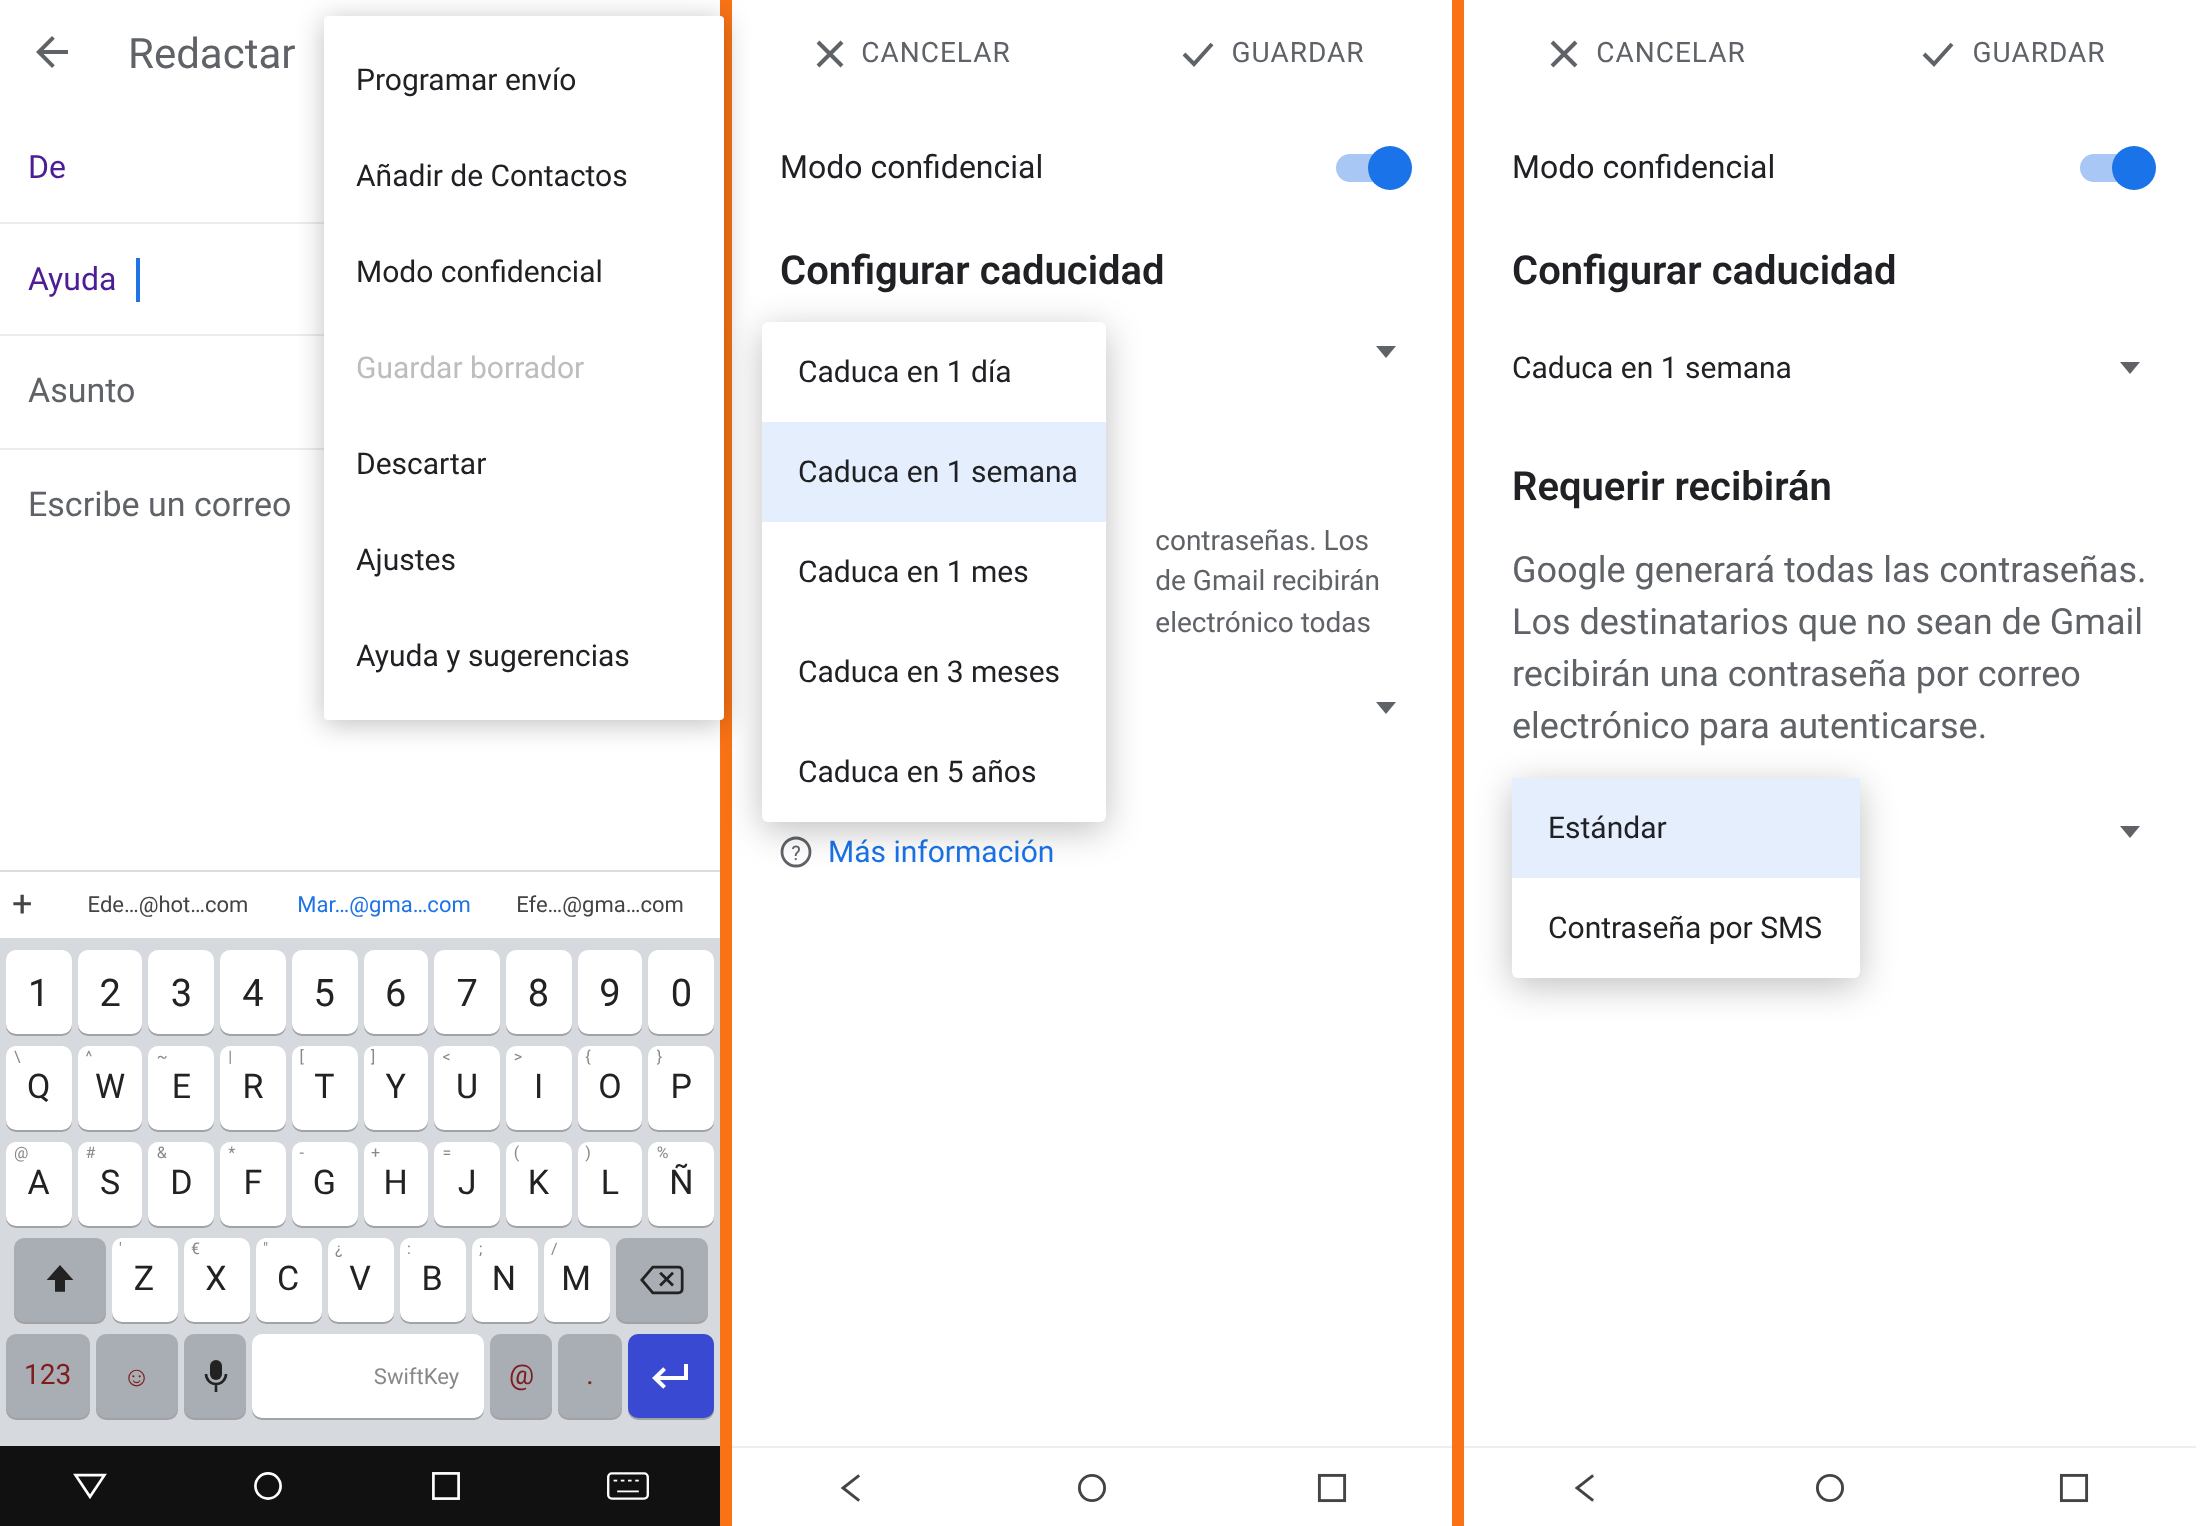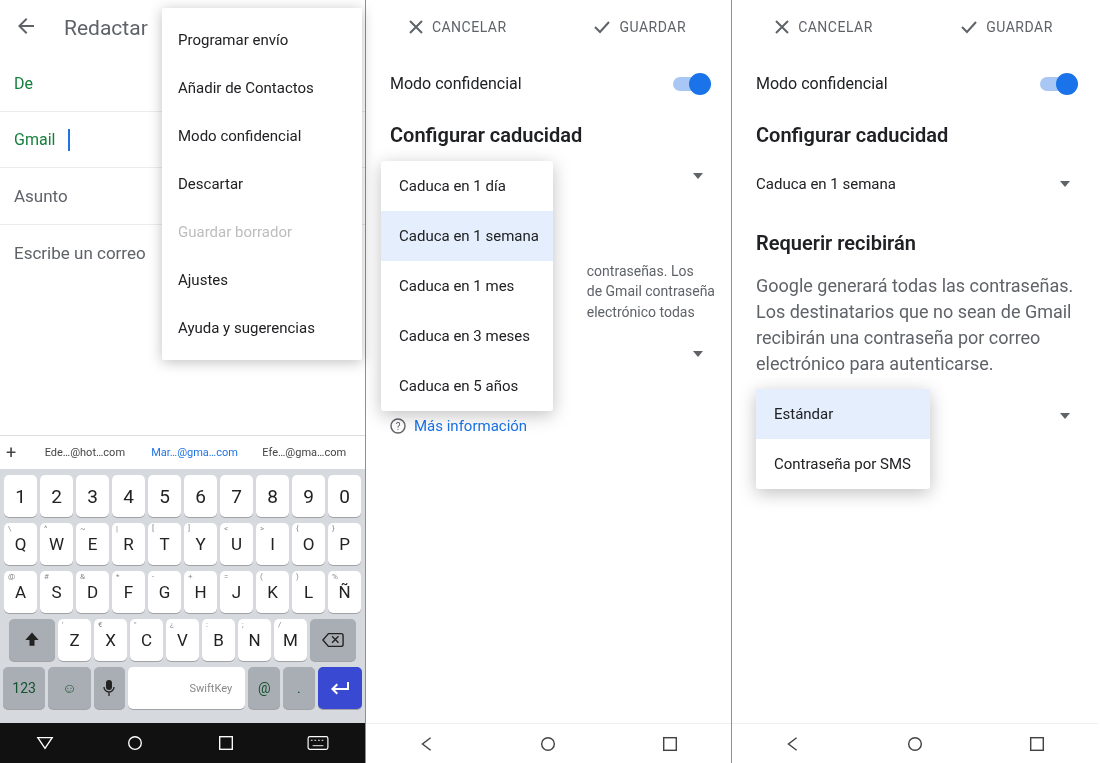--- a/index.html
+++ b/index.html
@@ -1,26 +1,26 @@
 <!DOCTYPE html>
 <html><head>
 <meta charset="utf-8">
 <style>
   * { box-sizing: border-box; margin: 0; padding: 0; font-family: Roboto, Arial, sans-serif; }
   body { background: #fff; width: 1100px; height: 763px; overflow: hidden; }
   .container { display: flex; width: 1100px; height: 763px; }
-  .panel { width: 366px; height: 763px; position: relative; border-right: 1px solid #f97316; background: #fff; }
+  .panel { width: 366px; height: 763px; position: relative; border-right: 6px solid #f97316; background: #fff; }
   .panel:last-child { border-right: none; }
 
   
   .p1-header { display: flex; align-items: center; height: 56px; padding: 0 14px; }
   .p1-back { width: 28px; height: 28px; position: relative; }
   .p1-title { font-size: 21px; color: #5f6368; margin-left: 22px; }
   .compose-row { display: flex; align-items: center; height: 56px; padding: 0 14px; border-bottom: 1px solid #ececec; }
-  .compose-label { font-size: 16px; color: #15803d; width: 54px; }
+  .compose-label { font-size: 16px; color: #4c1d95; width: 54px; }
   .compose-cursor { width: 2px; height: 22px; background: #1f73e6; }
   .compose-subject { font-size: 17px; color: #5f6368; padding: 18px 14px; border-bottom: 1px solid #ececec; }
   .compose-body { font-size: 17px; color: #5f6368; padding: 18px 14px; }
 
   .overflow-menu { position: absolute; top: 8px; left: 162px; width: 200px; background: #fff; border-radius: 2px; box-shadow: 0 2px 14px rgba(0,0,0,0.25); padding: 8px 0; z-index: 50; }
   .overflow-item { padding: 15px 16px; font-size: 15px; color: #202124; cursor: pointer; }
   .overflow-item.disabled { color: #bdbdbd; cursor: default; }
 
   .suggestion-bar { position: absolute; bottom: 294px; left: 0; right: 0; height: 34px; background: #fff; display: flex; align-items: center; padding: 0 6px; border-top: 1px solid #ddd; }
   .sug-plus { font-size: 18px; color: #444; width: 24px; }
@@ -28,21 +28,21 @@
   .sug-item.blue { color: #1f73e6; }
 
   .keyboard { position: absolute; bottom: 40px; left: 0; right: 0; height: 254px; background: #d6d9de; padding: 6px 3px 0; }
   .kb-row { display: flex; justify-content: center; gap: 3px; margin-bottom: 6px; }
   .key { background: #fff; border-radius: 5px; height: 42px; display: flex; flex-direction: column; align-items: center; justify-content: center; box-shadow: 0 1px 0 rgba(0,0,0,0.25); position: relative; }
   .key.num { width: 33px; font-size: 19px; color: #222; }
   .key.letter { width: 33px; font-size: 17px; color: #222; }
   .key .hint { position: absolute; top: 1px; left: 4px; font-size: 8px; color: #888; }
   .key.shift { background: #a9adb4; width: 46px; }
   .key.back { background: #a9adb4; width: 46px; }
-  .key.dark { background: #a9adb4; width: 44px; color: #14532d; font-size: 14px; }
+  .key.dark { background: #a9adb4; width: 44px; color: #7f1d1d; font-size: 14px; }
   .key.space { width: 120px; font-size: 11px; color: #888; display:flex;align-items:center;justify-content:center;padding-left:48px; }
   .key.enter { background: #3949d1; width: 46px; }
 
   .navbar { position: absolute; bottom: 0; left: 0; right: 0; height: 40px; background: #f2f3f5; display: flex; align-items: center; justify-content: space-around; }
   .navbar.dark { background: #111; }
   .nav-shape { width: 18px; height: 18px; }
 
   
   .cm-header { display: flex; height: 54px; }
   .cm-btn { flex: 1; display: flex; align-items: center; justify-content: center; gap: 8px; font-size: 14px; color: #5f6368; letter-spacing: 0.5px; cursor: pointer; }
@@ -73,32 +73,32 @@
         <svg viewBox="0 0 24 24" width="24" height="24">
             <path d="M20 11H7.8l5.6-5.6L12 4l-8 8 8 8 1.4-1.4L7.8 13H20z" fill="#5f6368"></path>
           </svg>
       </div>
       <div class="p1-title">Redactar</div>
     </div>
     <div class="compose-row">
       <div class="compose-label">De</div>
     </div>
     <div class="compose-row">
-      <div class="compose-label">Gmail</div>
+      <div class="compose-label">Ayuda</div>
       <div class="compose-cursor"></div>
     </div>
     <div class="compose-subject">Asunto</div>
     <div class="compose-body">Escribe un correo</div>
 
     <div class="overflow-menu">
       <div class="overflow-item">Programar envío</div>
       <div class="overflow-item">Añadir de Contactos</div>
       <div class="overflow-item">Modo confidencial</div>
+      <div class="overflow-item disabled">Guardar borrador</div>
       <div class="overflow-item">Descartar</div>
-      <div class="overflow-item disabled">Guardar borrador</div>
       <div class="overflow-item">Ajustes</div>
       <div class="overflow-item">Ayuda y sugerencias</div>
     </div>
 
     <div class="suggestion-bar">
       <div class="sug-plus">+</div>
       <div class="sug-item">Ede…@hot…com</div>
       <div class="sug-item blue">Mar…@gma…com</div>
       <div class="sug-item">Efe…@gma…com</div>
     </div>
@@ -329,23 +329,23 @@
 
     <div style="position:relative;height:250px;">
       <div class="chev-down" style="position:absolute;right:28px;top:12px;"></div>
       <div class="popup" style="left:15px;top:0;width:172px;">
         <div class="popup-item">Caduca en 1 día</div>
         <div class="popup-item selected">Caduca en 1 semana</div>
         <div class="popup-item">Caduca en 1 mes</div>
         <div class="popup-item">Caduca en 3 meses</div>
         <div class="popup-item">Caduca en 5 años</div>
       </div>
-      <div style="position:absolute;right:16px;top:100px;text-align:left;font-size:14px;color:#5f6368;line-height:1.45;">
+      <div style="position:absolute;right:36px;top:100px;text-align:left;font-size:14px;color:#5f6368;line-height:1.45;">
         <div>contraseñas. Los</div>
-        <div>de Gmail contraseña</div>
+        <div>de Gmail recibirán</div>
         <div>electrónico todas</div>
       </div>
       <div class="chev-down" style="position:absolute;right:28px;top:190px;"></div>
     </div>
     <div class="cm-more">
       <svg width="16" height="16" viewBox="0 0 16 16">
           <circle cx="8" cy="8" r="7" fill="none" stroke="#5f6368" stroke-width="1.4"></circle>
           <text x="8" y="12" text-anchor="middle" font-size="10" fill="#5f6368">?</text>
         </svg>
       <span>Más información</span>

